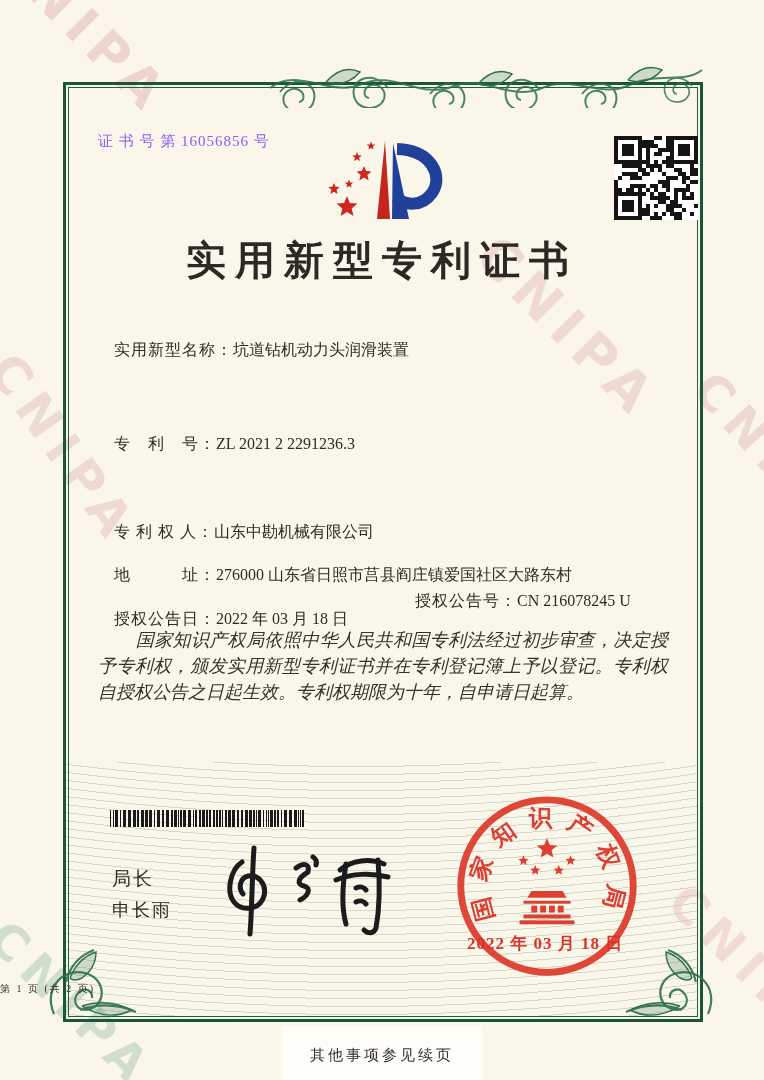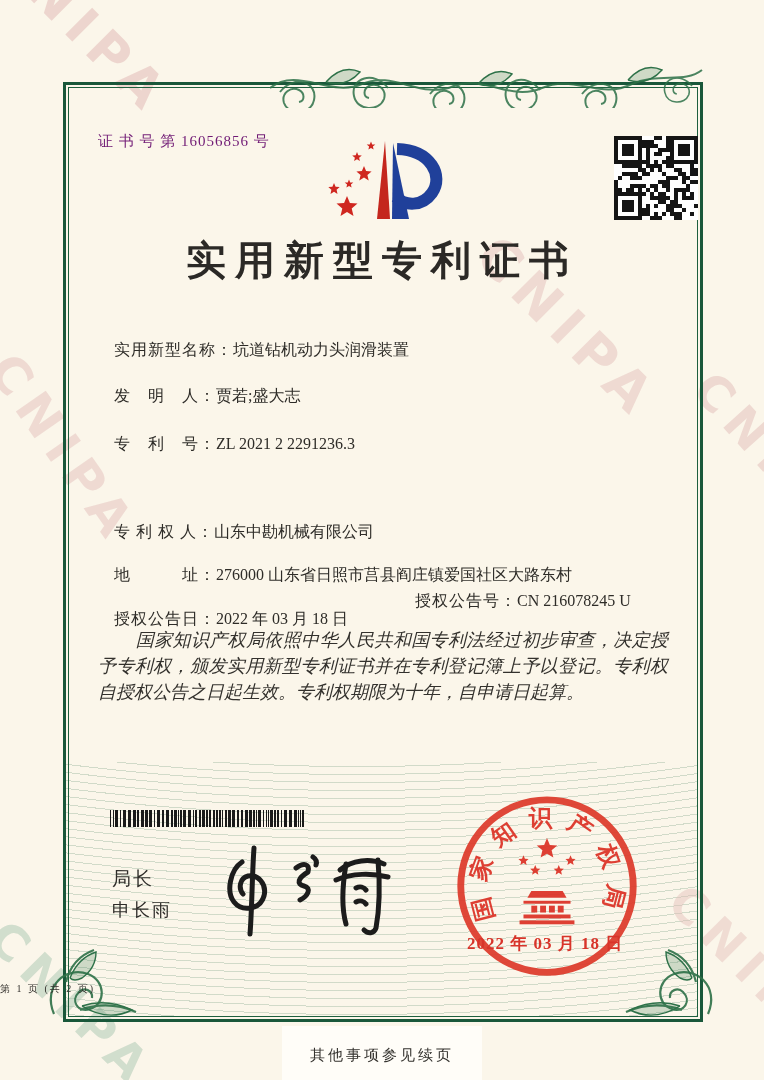--- a/index.html
+++ b/index.html
@@ -28,21 +28,21 @@
   
   .frame{position:absolute;left:63px;top:82px;width:634px;height:934px;
     border:3px solid #19573a;z-index:2;}
   .frame::after{content:"";position:absolute;inset:2px;border:1px solid #1d5f3e;}
   
   .orn{position:absolute;z-index:3;}
   .orn-top{left:268px;top:46px;}
   .orn-bl{left:36px;top:948px;}
   .orn-br{left:616px;top:948px;transform:scaleX(-1);}
   
-  .cert-no{position:absolute;left:98px;top:132px;font-size:15px;letter-spacing:1px;color:#701a75;z-index:4;}
+  .cert-no{position:absolute;left:98px;top:132px;font-size:15px;letter-spacing:1px;color:#8b5cf6;z-index:4;}
   .logo{position:absolute;left:323px;top:127px;z-index:4;}
   .qr{position:absolute;left:614px;top:136px;width:84px;height:84px;z-index:4;background:#fff;}
   .title{
     position:absolute;left:0;top:233px;width:764px;margin:0;text-align:center;
     font-size:40px;font-weight:bold;letter-spacing:9px;color:#2b2926;z-index:4;
   }
   
   .row{position:absolute;left:98px;font-size:16px;white-space:pre;z-index:4;color:#2e2c28;}
   .row .lbl{letter-spacing:1px;}
   .r1{top:322px}.r2{top:368px}.r3{top:416px}.r4{top:457px}
@@ -390,23 +390,20 @@
         <rect x="44" y="80" width="4" height="4" fill="#151515"></rect>
         <rect x="60" y="80" width="4" height="4" fill="#151515"></rect>
         <rect x="64" y="80" width="4" height="4" fill="#151515"></rect>
       </svg></div>
 
   <h1 class="title">实用新型专利证书</h1>
 
   <div class="row r1">
     <span class="lbl">实用新型名称：</span><span class="val">坑道钻机动力头润滑装置</span>
   </div>
-  <div class="row r2">
-    <span class="lbl">发　明　人：</span><span class="val">贾若;盛大志</span>
-  </div>
   <div class="row r3">
     <span class="lbl">专　利　号：</span><span class="val">ZL 2021 2 2291236.3</span>
   </div>
   <div class="row r5">
     <span class="lbl">专 利 权 人：</span><span class="val">山东中勘机械有限公司</span>
   </div>
   <div class="row r6">
     <span class="lbl">地　　　址：</span><span class="val">276000 山东省日照市莒县阎庄镇爱国社区大路东村</span>
   </div>
   <div class="row r7">

